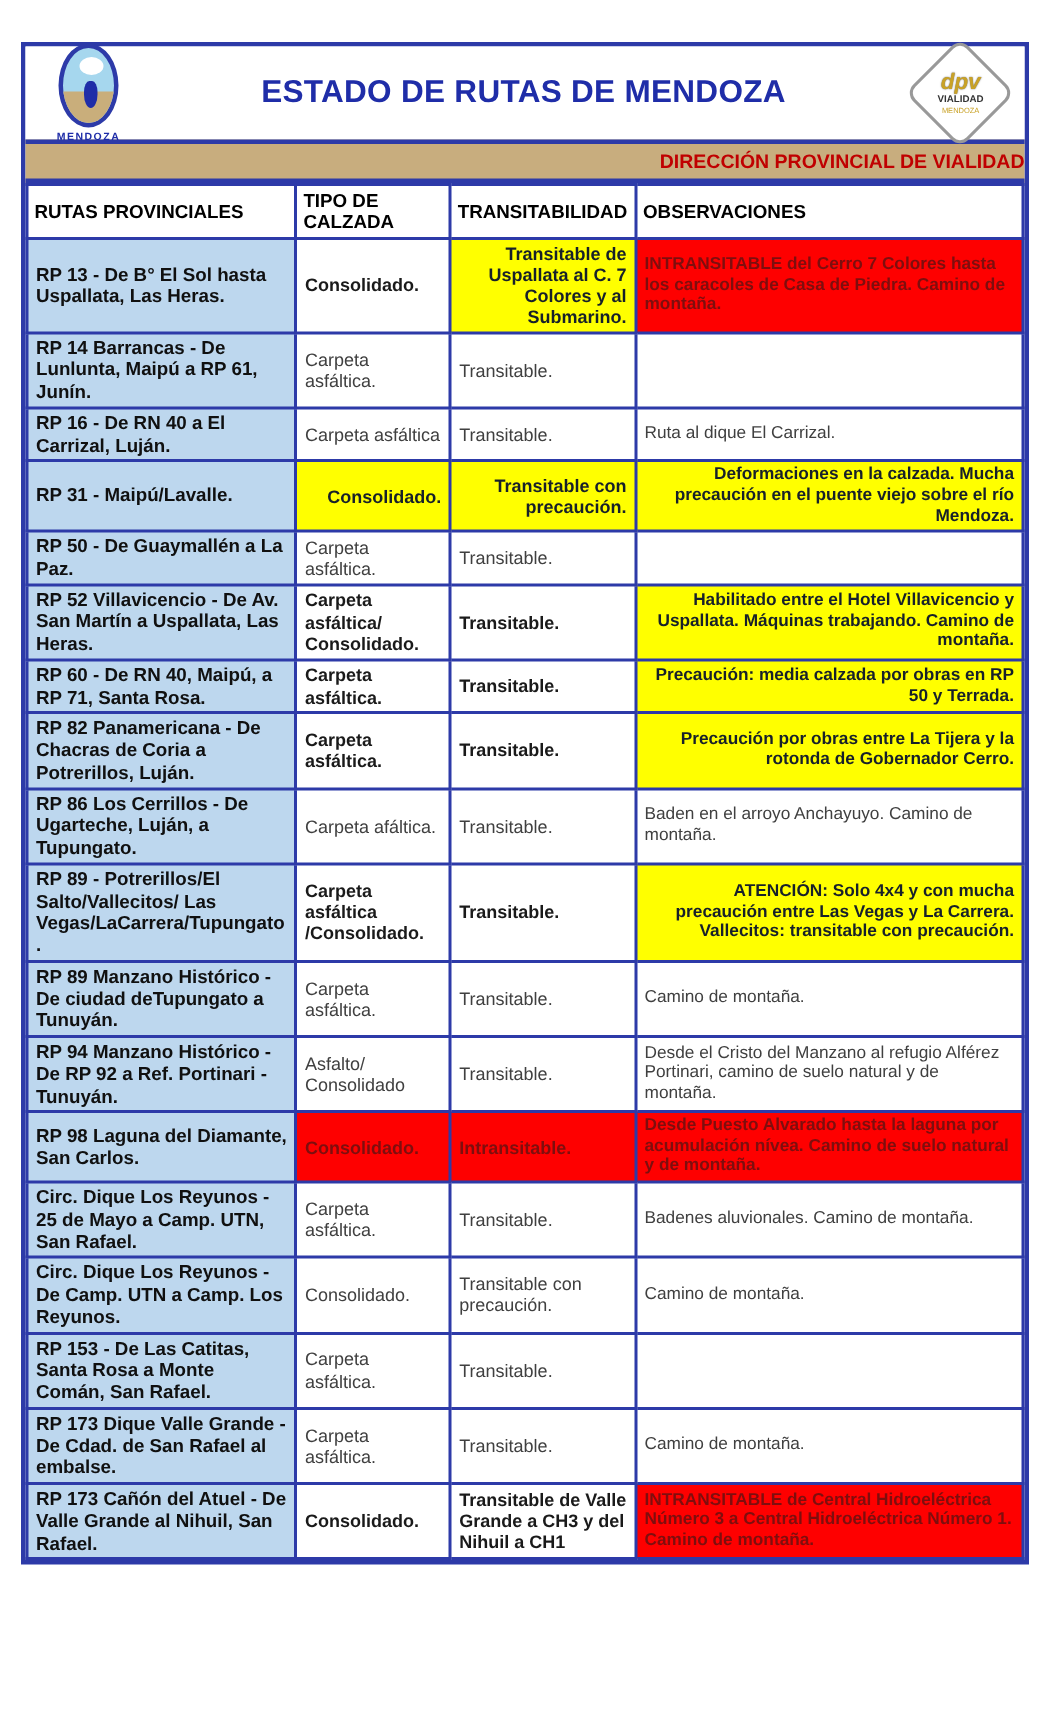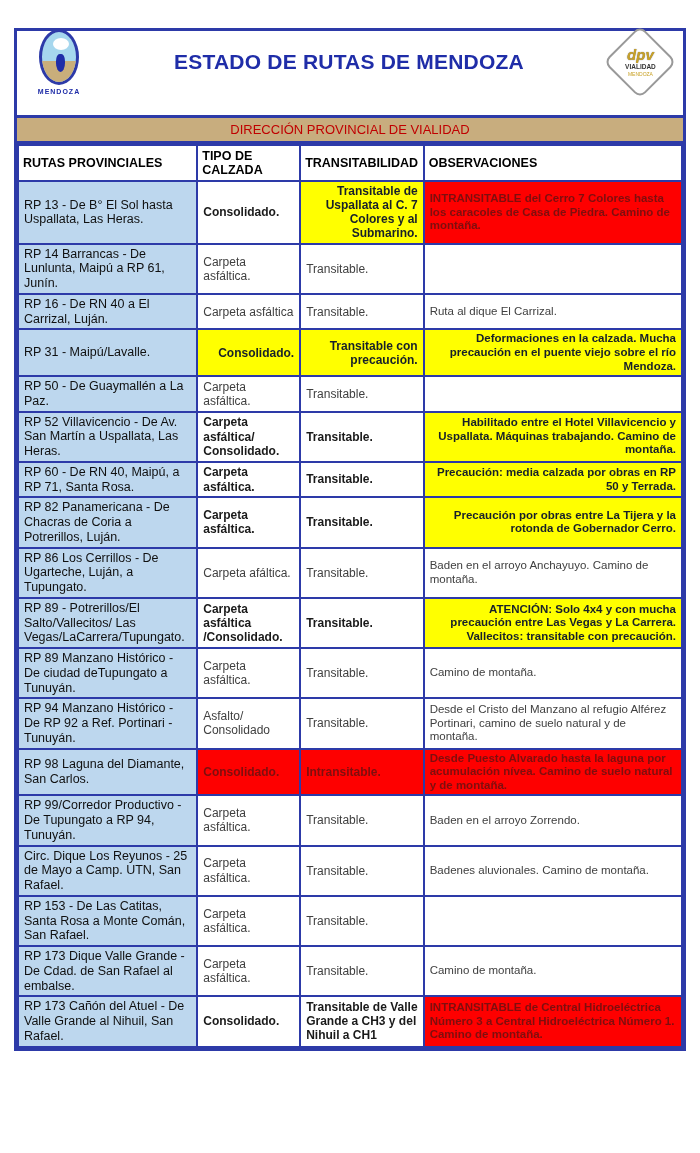--- a/index.html
+++ b/index.html
@@ -23,31 +23,31 @@
   .title{flex:1; text-align:center; color:var(--title-blue); font-weight:bold; font-size:21px; letter-spacing:.2px;}
   .dpv-logo{width:66px; display:flex; justify-content:center;}
   .diamond{width:52px; height:52px; border:2px solid #999; border-radius:8px; transform:rotate(45deg);
            display:flex; align-items:center; justify-content:center; background:#fff;}
   .diamond-inner{transform:rotate(-45deg); text-align:center; line-height:1;}
   .dpv-mono{font-size:15px; font-weight:bold; font-style:italic; color:#C9A227; text-shadow:0 0 1px #555;}
   .dpv-l1{font-size:6.5px; font-weight:bold; color:#333; margin-top:2px;}
   .dpv-l2{font-size:5px; color:#C9A227; margin-top:1px;}
 
   
-  .org-bar{background:var(--tan); color:var(--red-text); font-weight:normal; font-size:13px;
-           text-align:center; padding:4px 0; border-top:3px solid var(--blue); border-bottom:3px solid var(--blue);margin-top:22px;}
+  .org-bar{background:var(--tan); color:var(--red-text); font-weight:bold; font-size:13px;
+           text-align:right; padding:4px 0; border-top:3px solid var(--blue); border-bottom:3px solid var(--blue);}
 
   
   table{width:100%; border-collapse:collapse; table-layout:fixed;}
   col.c1{width:27%;} col.c2{width:15.5%;} col.c3{width:18.6%;} col.c4{width:38.9%;}
   th{border:2px solid var(--blue); font-size:12.5px; font-weight:bold; color:#000;
      text-align:left; padding:3px 4px; background:#fff;margin-left:12px;}
   td{border:2px solid var(--blue); font-size:12px; color:var(--ink); padding:2px 5px;
      vertical-align:middle; height:32px; line-height:1.18; background:#fff; word-wrap:break-word;}
-  td.route{background:var(--rowblue); font-weight:normal; color:#101010; font-size:12.5px;}
+  td.route{background:var(--rowblue); font-weight:bold; color:#101010; font-size:12.5px;}
   td.obs{font-size:11.5px;}
   td.bold{font-weight:bold; color:#1A1A1A;}
   td.yellow{background:var(--yellow); font-weight:bold; color:#17202A;text-align:right;}
   td.red{background:var(--redcell); font-weight:bold; color:#7E0E0E;margin-left:30px;}
 </style>
 </head>
 <body>
 
 <div class="page">
   <div class="sheet">
@@ -176,34 +176,34 @@
     <td class="obs">Desde el Cristo del Manzano al refugio Alférez Portinari, camino de suelo natural y de montaña.</td>
   </tr>
 
   <tr>
     <td class="route">RP 98 Laguna del Diamante, San Carlos.</td>
     <td class="red">Consolidado.</td>
     <td class="red">Intransitable.</td>
     <td class="obs red">Desde Puesto Alvarado hasta la laguna por acumulación nívea.  Camino de suelo natural y de montaña.</td>
   </tr>
 
-  <tr>
-    <td class="route">RP 99/Corredor Productivo - De Tupungato a RP 94, Tunuyán.</td>
-    <td>Carpeta asfáltica.</td>
-    <td>Transitable.</td>
-    <td class="obs">Baden en el arroyo Zorrendo.</td>
-  </tr>
 
   <tr>
     <td class="route">Circ. Dique Los Reyunos - 25 de Mayo a Camp. UTN, San Rafael.</td>
     <td>Carpeta asfáltica.</td>
     <td>Transitable.</td>
     <td class="obs">Badenes aluvionales. Camino de montaña.</td>
   </tr>
 
+  <tr>
+    <td class="route">Circ. Dique Los Reyunos - De Camp. UTN a Camp. Los Reyunos.</td>
+    <td>Consolidado.</td>
+    <td>Transitable con precaución.</td>
+    <td class="obs">Camino de montaña.</td>
+  </tr>
 
 
   <tr>
     <td class="route">RP 153 - De Las Catitas, Santa Rosa a Monte Comán, San Rafael.</td>
     <td>Carpeta asfáltica.</td>
     <td>Transitable.</td>
     <td class="obs"></td>
   </tr>
 
   <tr>

